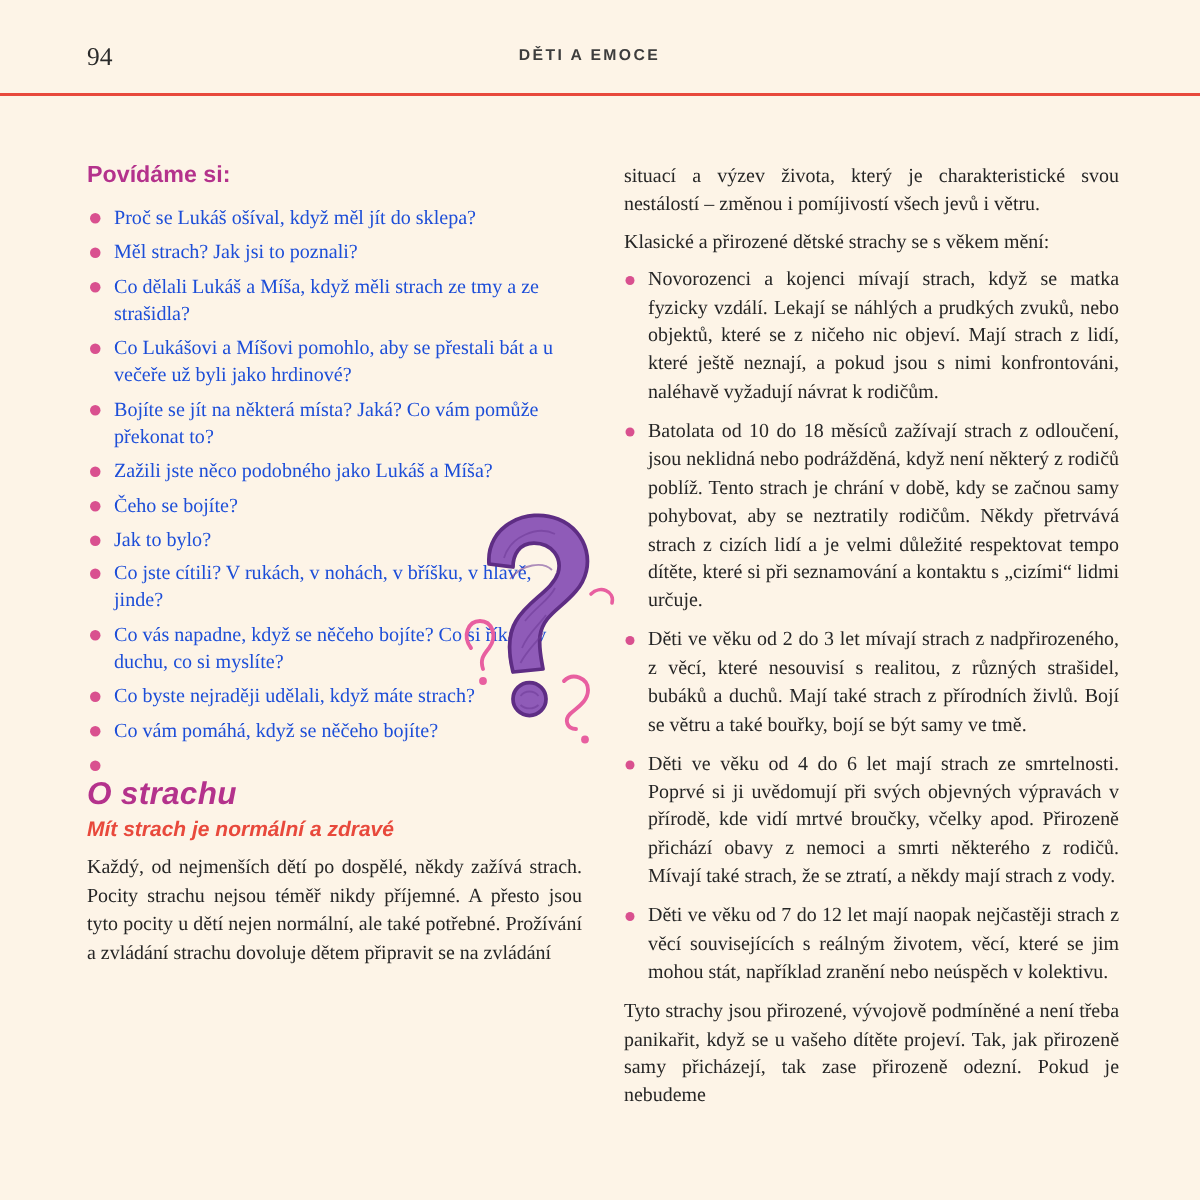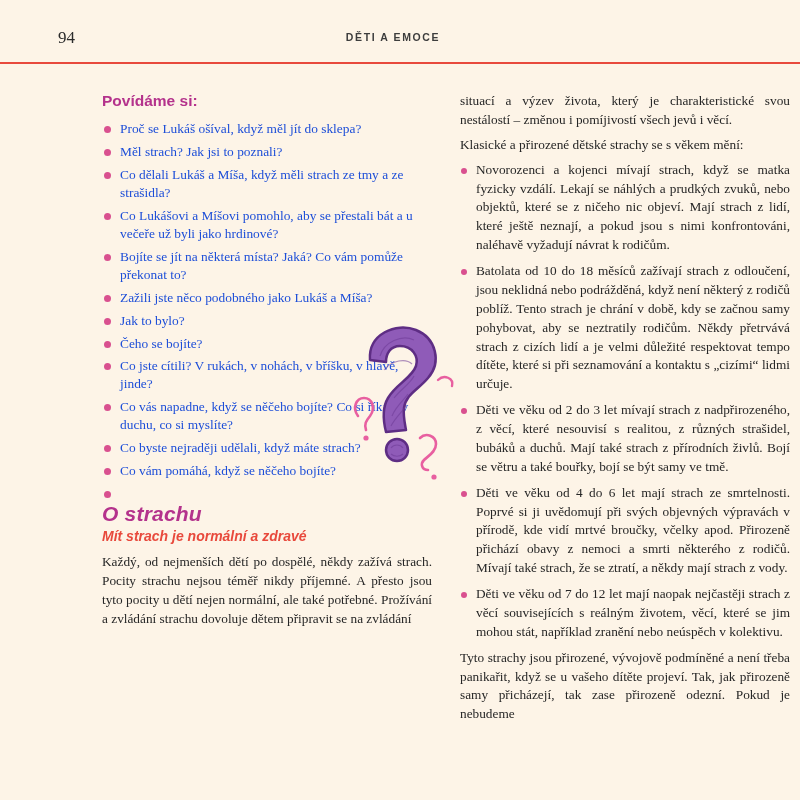--- a/index.html
+++ b/index.html
@@ -50,25 +50,24 @@
     top: 3px;
     text-align: center;
     font-family: "Liberation Sans", sans-serif;
     font-size: 10.5px;
     letter-spacing: 1.6px;
     color: #3d3d3d;
     font-weight: 600;
   }
   .columns {
     position: absolute;
-    top: 92px;
+    top: 108px;
     left: 58px;
     width: 690px;
     height: 680px;
-    margin-left: 44px;
   }
   .col {
     position: absolute;
     top: 0;
     width: 330px;
   }
   .col-left { left: 0; }
   .col-right { left: 358px; }
 
   h2.section-title {
@@ -176,22 +175,22 @@
     <div class="col col-left">
       <h2 class="section-title">Povídáme si:</h2>
 
       <ul class="q-list">
         <li><span class="bullet"></span><span>Proč se Lukáš ošíval, když měl jít do sklepa?</span></li>
         <li><span class="bullet"></span><span>Měl strach? Jak jsi to poznali?</span></li>
         <li><span class="bullet"></span><span>Co dělali Lukáš a Míša, když měli strach ze tmy a ze strašidla?</span></li>
         <li><span class="bullet"></span><span>Co Lukášovi a Míšovi pomohlo, aby se přestali bát a u večeře už byli jako hrdinové?</span></li>
         <li><span class="bullet"></span><span>Bojíte se jít na některá místa? Jaká? Co vám pomůže překonat to?</span></li>
         <li><span class="bullet"></span><span>Zažili jste něco podobného jako Lukáš a Míša?</span></li>
+        <li><span class="bullet"></span><span>Čeho se bojíte?</span></li>
         <li><span class="bullet"></span><span>Jak to bylo?</span></li>
-        <li><span class="bullet"></span><span>Čeho se bojíte?</span></li>
         <li><span class="bullet"></span><span>Co jste cítili? V rukách, v nohách, v bříšku, v hlavě, jinde?</span></li>
         <li><span class="bullet"></span><span>Co vás napadne, když se něčeho bojíte? Co si říkáte v duchu, co si myslíte?</span></li>
         <li><span class="bullet"></span><span>Co byste nejraději udělali, když máte strach?</span></li>
         <li><span class="bullet"></span><span>Co vám pomáhá, když se něčeho bojíte?</span></li>
         <li><span class="bullet"></span></li>
       </ul>
 
       <div class="heading-block">
         <h1 class="chapter-title">O strachu</h1>
         <h3 class="sub-title">Mít strach je normální a zdravé</h3>
@@ -216,21 +215,21 @@
             <path d="M70 118 C76 112, 86 116, 86 124 C86 132, 78 136, 74 140 C70 144, 72 150, 78 150" fill="none" stroke="#e85fa0" stroke-width="2.6" stroke-linecap="round"></path>
             <circle cx="16" cy="118" r="2.6" fill="#e85fa0"></circle>
             <circle cx="84" cy="157" r="2.6" fill="#e85fa0"></circle>
             <path d="M88 60 C94 54, 104 58, 102 66" fill="none" stroke="#e85fa0" stroke-width="2.4" stroke-linecap="round"></path>
           </g>
         </svg>
       </div>
     </div>
 
     <div class="col col-right">
-      <p class="body">situací a výzev života, který je charakteristické svou nestálostí – změnou i pomíjivostí všech jevů i věcí.</p>
+      <p class="body">situací a výzev života, který je charakteristické svou nestálostí – změnou i pomíjivostí všech jevů i větru.</p>
       <p class="body" style="margin-top:6px;">Klasické a přirozené dětské strachy se s věkem mění:</p>
 
       <ul class="b-list" style="margin-top:6px;">
         <li><span class="bullet"></span><span>Novorozenci a kojenci mívají strach, když se matka fyzicky vzdálí. Lekají se náhlých a prudkých zvuků, nebo objektů, které se z ničeho nic objeví. Mají strach z lidí, které ještě neznají, a pokud jsou s nimi konfrontováni, naléhavě vyžadují návrat k rodičům.</span></li>
         <li><span class="bullet"></span><span>Batolata od 10 do 18 měsíců zažívají strach z odloučení, jsou neklidná nebo podrážděná, když není některý z rodičů poblíž. Tento strach je chrání v době, kdy se začnou samy pohybovat, aby se neztratily rodičům. Někdy přetrvává strach z cizích lidí a je velmi důležité respektovat tempo dítěte, které si při seznamování a kontaktu s „cizími“ lidmi určuje.</span></li>
         <li><span class="bullet"></span><span>Děti ve věku od 2 do 3 let mívají strach z nadpřirozeného, z věcí, které nesouvisí s realitou, z různých strašidel, bubáků a duchů. Mají také strach z přírodních živlů. Bojí se větru a také bouřky, bojí se být samy ve tmě.</span></li>
         <li><span class="bullet"></span><span>Děti ve věku od 4 do 6 let mají strach ze smrtelnosti. Poprvé si ji uvědomují při svých objevných výpravách v přírodě, kde vidí mrtvé broučky, včelky apod. Přirozeně přichází obavy z nemoci a smrti některého z rodičů. Mívají také strach, že se ztratí, a někdy mají strach z vody.</span></li>
         <li><span class="bullet"></span><span>Děti ve věku od 7 do 12 let mají naopak nejčastěji strach z věcí souvisejících s reálným životem, věcí, které se jim mohou stát, například zranění nebo neúspěch v kolektivu.</span></li>
       </ul>
 

